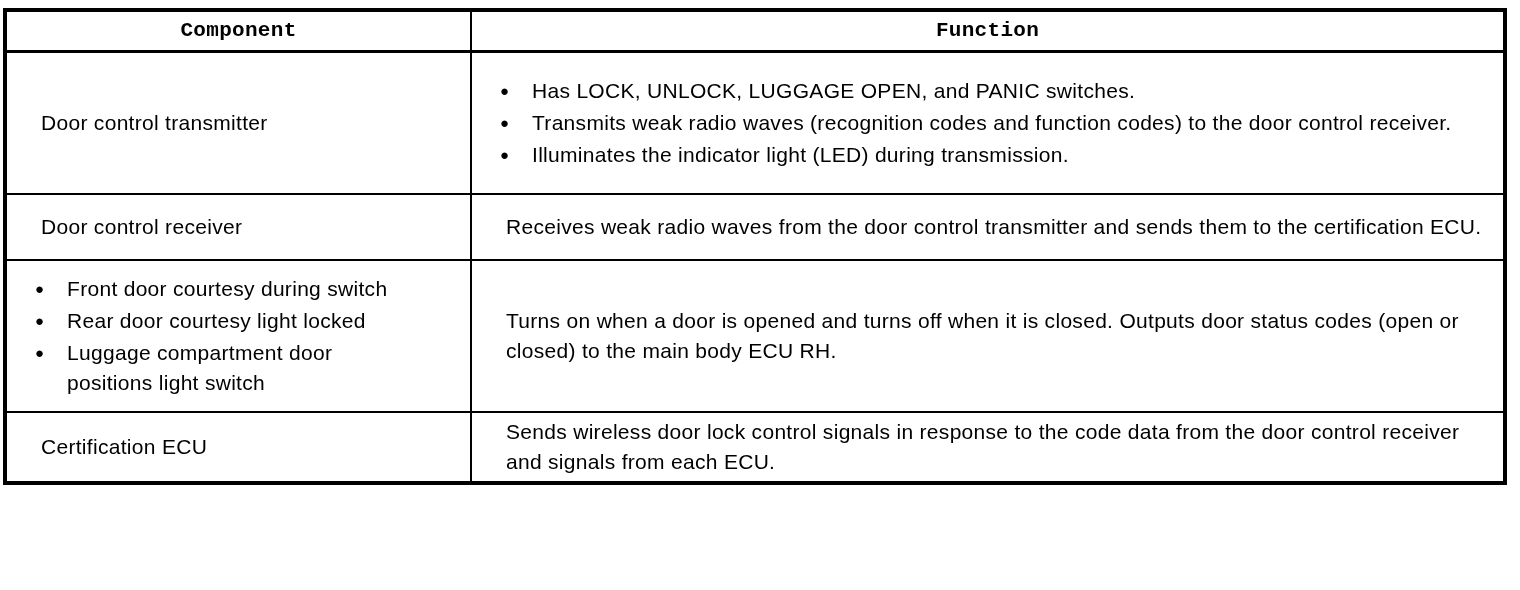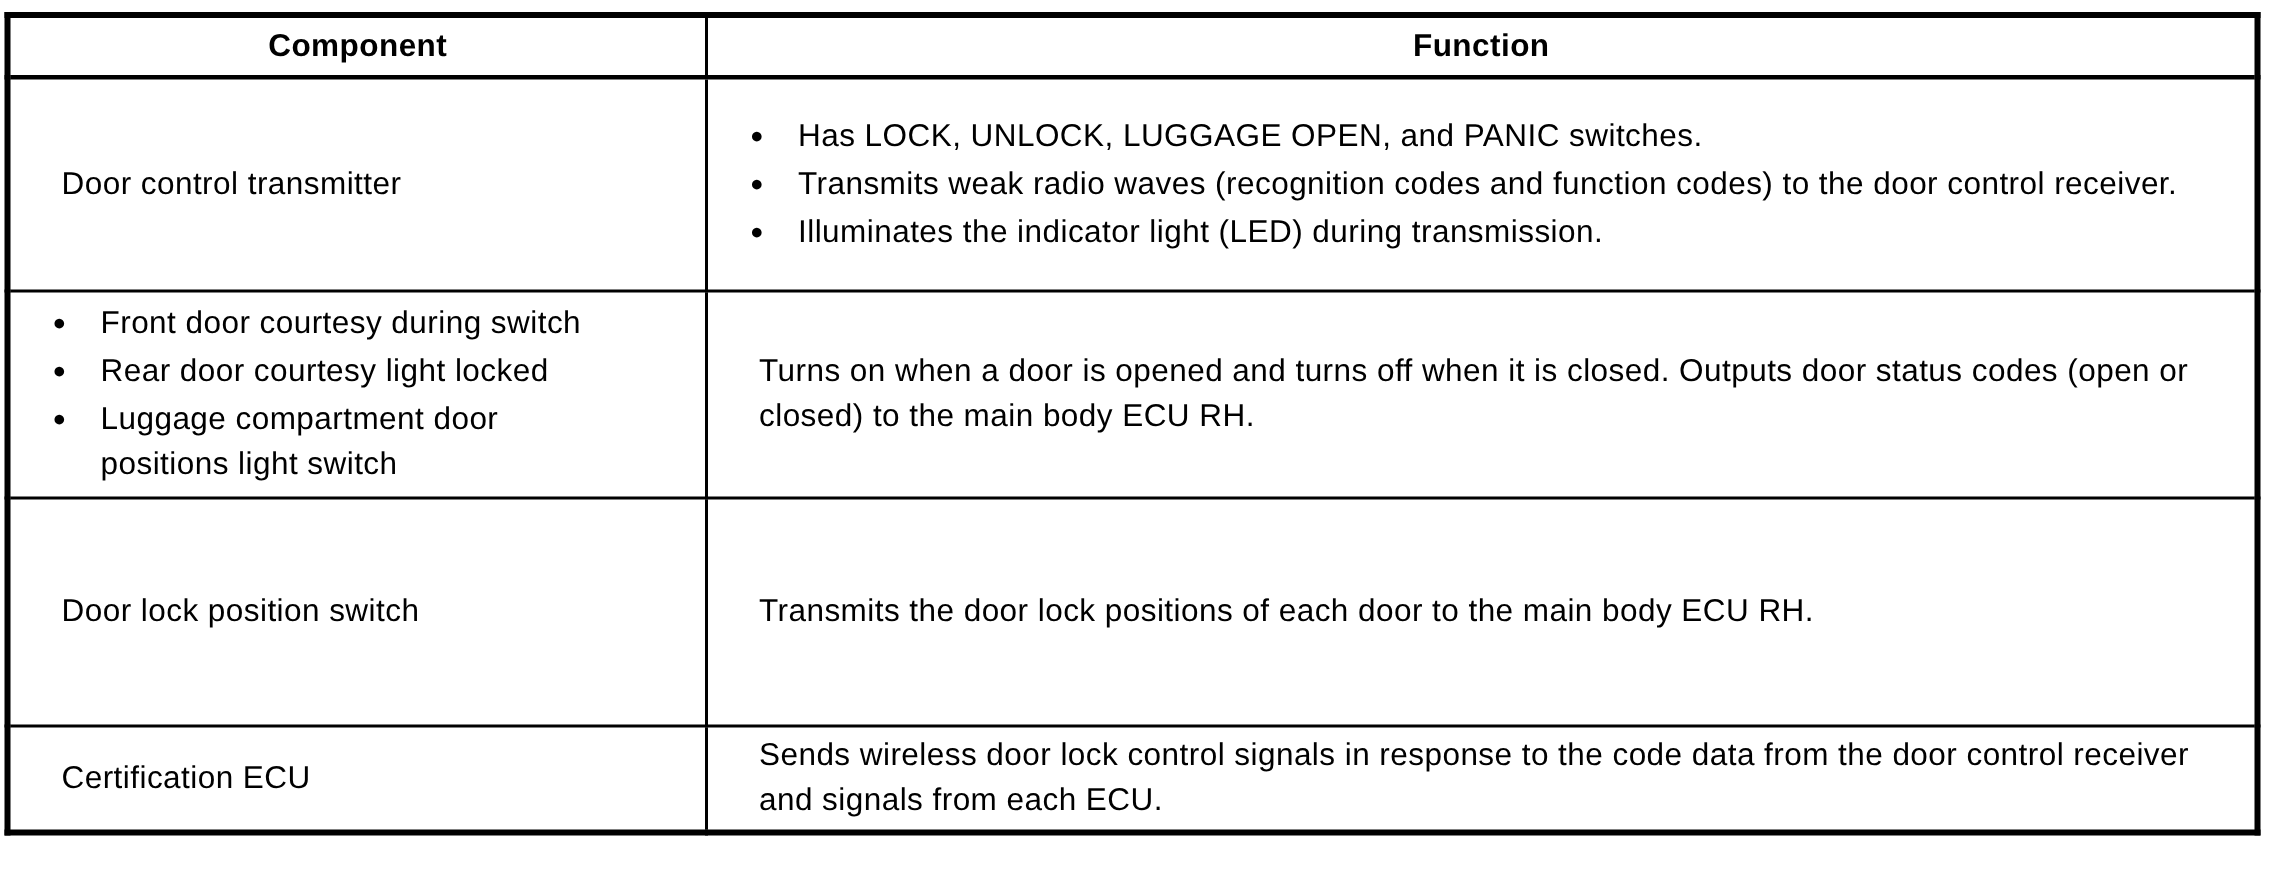--- a/index.html
+++ b/index.html
@@ -35,20 +35,21 @@
     font-size: 21px;
     line-height: 30px;
     letter-spacing: 0.3px;
     overflow: hidden;
   }
   .spec-table thead th {
     height: 34px;
     border-bottom: 3px solid #000000;
     font-weight: bold;
     padding: 2px 4px;
+    font-family: Liberation Mono, monospace;
   }
   .col-component { width: 455px; }
   
   tbody tr:nth-child(1) td { height: 132px; }
   tbody tr:nth-child(2) td { height: 56px; }
   tbody tr:nth-child(3) td { height: 142px; }
   tbody tr:nth-child(4) td { height: 37px; }
   tbody tr:nth-child(5) td { height: 62px; }
   tbody tr:nth-child(6) td { height: 58px; }
 
@@ -106,20 +107,28 @@
               </li>
               <li>
                 <span class="bullet">●</span>
                 <span class="bullet-text">Illuminates the indicator light (LED) during transmission.</span>
               </li>
             </ul>
           </td>
         </tr>
         <tr>
           <td class="col-component">
+            <div class="cell-text">Door control receiver</div>
+          </td>
+          <td class="col-function">
+            <div class="cell-text">Receives weak radio waves from the door control transmitter and sends them to the certification ECU.</div>
+          </td>
+        </tr>
+        <tr>
+          <td class="col-component">
             <ul class="bullet-list">
               <li>
                 <span class="bullet">●</span>
                 <span class="bullet-text">Front door courtesy during switch</span>
               </li>
               <li>
                 <span class="bullet">●</span>
                 <span class="bullet-text">Rear door courtesy light locked</span>
               </li>
               <li>
@@ -127,28 +136,20 @@
                 <span class="bullet-text">Luggage compartment door positions light switch</span>
               </li>
             </ul>
           </td>
           <td class="col-function">
             <div class="cell-text">Turns on when a door is opened and turns off when it is closed. Outputs door status codes (open or closed) to the main body ECU RH.</div>
           </td>
         </tr>
         <tr>
           <td class="col-component">
-            <div class="cell-text">Door lock position switch</div>
-          </td>
-          <td class="col-function">
-            <div class="cell-text">Transmits the door lock positions of each door to the main body ECU RH.</div>
-          </td>
-        </tr>
-        <tr>
-          <td class="col-component">
             <div class="cell-text">Certification ECU</div>
           </td>
           <td class="col-function">
             <div class="cell-text">Sends wireless door lock control signals in response to the code data from the door control receiver and signals from each ECU.</div>
           </td>
         </tr>
       </tbody>
   </table>
 </div>
 

